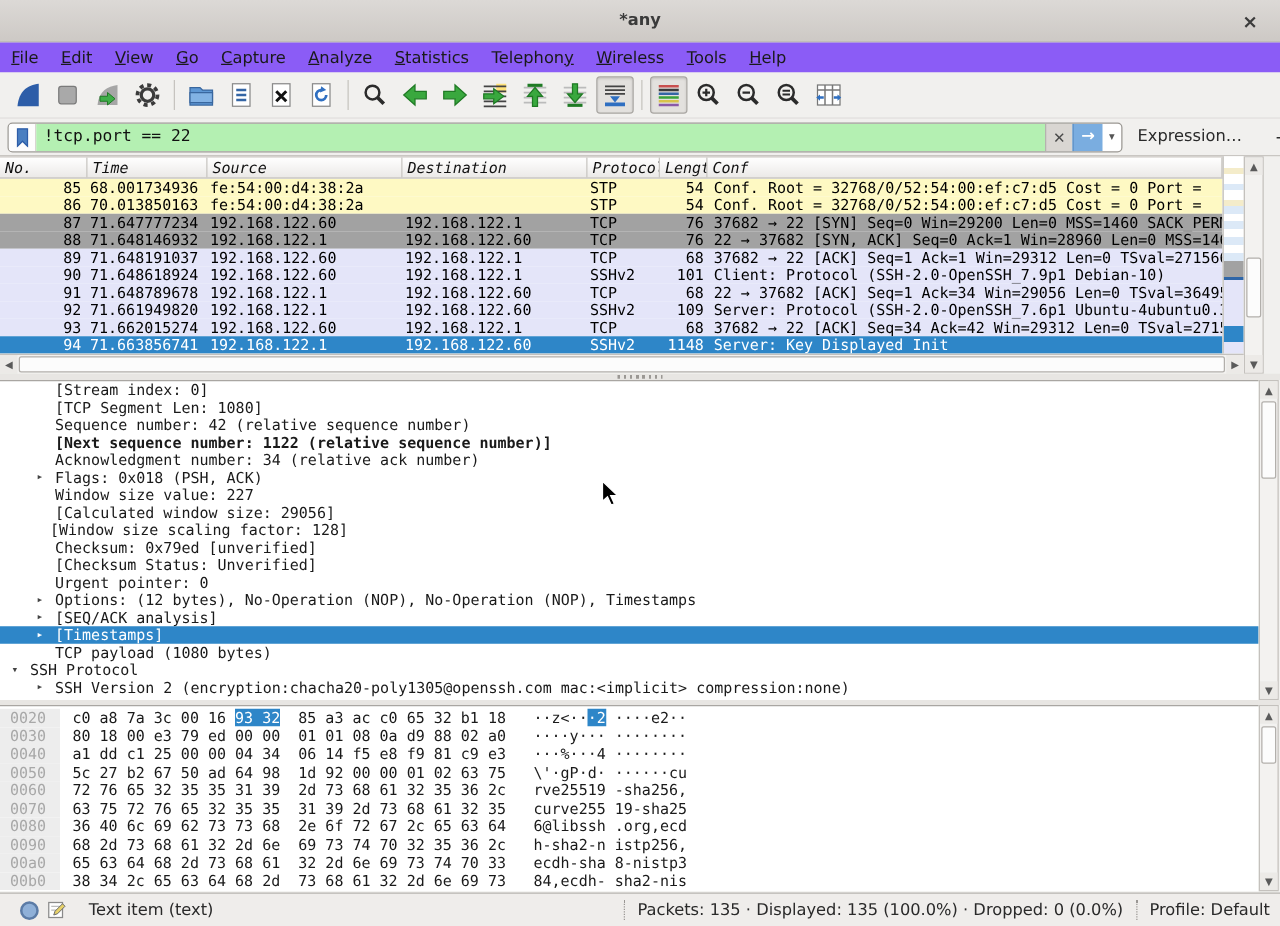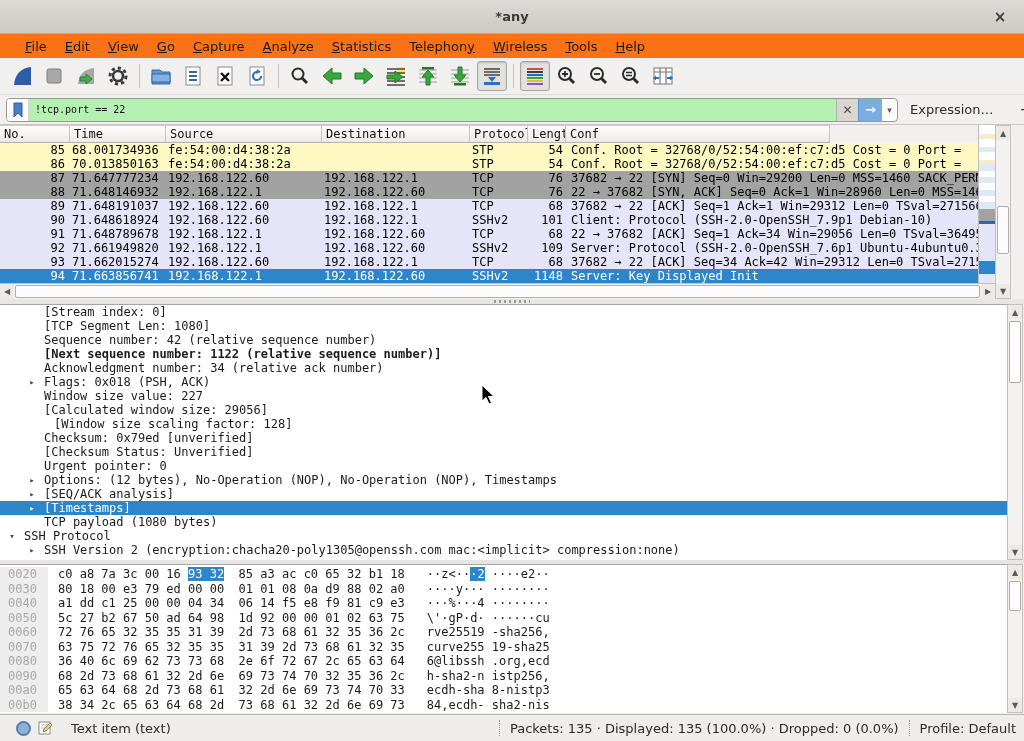--- a/index.html
+++ b/index.html
@@ -10,55 +10,55 @@
   
   .titlebar { position:absolute; top:0; left:0; right:0; height:34px;
     background:linear-gradient(#dcd9d6,#cdc9c5); border-bottom:1px solid #b3afab;
     display:flex; align-items:center; justify-content:center; }
   .titlebar .title { font-weight:bold; color:#3a3a3a; }
   .titlebar .close { position:absolute; right:14px; top:7px; width:20px; height:20px;
     display:flex; align-items:center; justify-content:center; color:#3c3c3c;
     font-size:15px; font-weight:bold; cursor:default; }
 
   
-  .menubar { position:absolute; top:34px; left:0; right:0; height:24px; background:#f97316;
-    display:flex; align-items:center; padding-left:16px; }
+  .menubar { position:absolute; top:34px; left:0; right:0; height:24px; background:#8b5cf6;
+    display:flex; align-items:center; padding-left:0; }
   .menu-item { padding:3px 9px; white-space:nowrap; }
   .menu-item u { text-decoration:underline; }
 
   
   .toolbar { position:absolute; top:58px; left:0; right:0; height:37px; background:#f1f0ee;
     display:flex; align-items:center; padding-left:6px; border-bottom:1px solid #dedcda; }
   .tb-btn { width:30px; height:30px; display:flex; align-items:center; justify-content:center;
     margin:0 1px; border:1px solid transparent; border-radius:3px; }
   .tb-btn.pressed { background:#e3e1de; border-color:#a8a5a1; box-shadow:inset 0 1px 2px rgba(0,0,0,.15); }
   .tb-sep { width:1px; height:24px; background:#c6c3bf; margin:0 5px; }
 
   
   .filterbar { position:absolute; top:95px; left:0; right:0; height:30px; background:#f1f0ee;
     display:flex; align-items:center; padding:0 6px; border-bottom:1px solid #c9c6c2; }
   .filter-box { flex:0 0 auto; width:892px; height:24px; border:1px solid #9a9792; border-radius:4px;
     background:#fff; display:flex; align-items:stretch; overflow:hidden; }
   .filter-bookmark { width:22px; display:flex; align-items:center; justify-content:center; background:#fdfdfd; border-right:1px solid #d8d5d1; }
   .filter-value { flex:1; background:#b4f0b2; display:flex; align-items:center; padding-left:6px;
-    font-size:10px; color:#111; }
+    font-size:13px; color:#111; }
   .filter-clear { width:22px; background:#d9d6d2; display:flex; align-items:center; justify-content:center;
     color:#4a4a4a; font-weight:bold; font-size:12px; border-left:1px solid #b5b2ae; }
   .filter-apply { width:24px; background:#7aade0; display:flex; align-items:center; justify-content:center;
     color:#fff; font-weight:bold; border-left:1px solid #5d8fc4; }
   .filter-caret { width:15px; display:flex; align-items:center; justify-content:center; color:#555; font-size:9px; }
   .filter-expr { margin-left:12px; color:#2a2a2a; }
   .filter-sep { width:1px; height:18px; background:#c6c3bf; margin:0 10px; }
   .filter-add { font-size:16px; color:#2a2a2a; padding:0 6px; }
 
   
   .mono { font-family:"DejaVu Sans Mono", monospace; }
-  .pl-header { position:absolute; top:125px; left:0; width:830px; height:18px;
+  .pl-header { position:absolute; top:125px; left:0; width:978px; height:18px;
     background:linear-gradient(#ffffff,#ebe9e7); border-bottom:1px solid #b5b2ae; border-top:1px solid #cfccc8;
-    display:flex; font-size:12px; color:#111; }
+    display:flex; font-size:12px; color:#111;font-style:italic; }
   .pl-header span { border-right:1px solid #c8c5c1; padding:1px 0 0 4px; overflow:hidden; white-space:nowrap; }
   .pl-rows { position:absolute; top:143px; left:0; width:978px; height:140px; background:#fff; overflow:hidden; }
   .pl-row { display:flex; height:14px; line-height:14px; font-size:12px; white-space:nowrap; }
   .pl-row span { overflow:hidden; }
   .c-no    { width:70px;  text-align:right; padding-right:5px; flex:none; }
   .c-time  { width:96px;  padding-left:2px; flex:none; }
   .c-src   { width:156px; padding-left:2px; flex:none; }
   .c-dst   { width:148px; padding-left:2px; flex:none; }
   .c-proto { width:58px;  padding-left:2px; flex:none; }
   .c-len   { width:38px;  text-align:right; padding-right:3px; flex:none; }
@@ -419,21 +419,21 @@
 
   <div class="details mono" id="details">
       <div class="d-line" style="padding-left: 44px;">[Stream index: 0]</div>
       <div class="d-line" style="padding-left: 44px;">[TCP Segment Len: 1080]</div>
       <div class="d-line" style="padding-left: 44px;">Sequence number: 42    (relative sequence number)</div>
       <div class="d-line" style="padding-left: 44px; font-weight: bold;">[Next sequence number: 1122    (relative sequence number)]</div>
       <div class="d-line" style="padding-left: 44px;">Acknowledgment number: 34    (relative ack number)</div>
       <div class="d-line" style="padding-left: 44px;"><span class="d-arrow" style="left: 26px;">▸</span>Flags: 0x018 (PSH, ACK)</div>
       <div class="d-line" style="padding-left: 44px;">Window size value: 227</div>
       <div class="d-line" style="padding-left: 44px;">[Calculated window size: 29056]</div>
-      <div class="d-line" style="padding-left: 54px;">[Window size scaling factor: 128]</div>
+      <div class="d-line" style="padding-left: 40px;">[Window size scaling factor: 128]</div>
       <div class="d-line" style="padding-left: 44px;">Checksum: 0x79ed [unverified]</div>
       <div class="d-line" style="padding-left: 44px;">[Checksum Status: Unverified]</div>
       <div class="d-line" style="padding-left: 44px;">Urgent pointer: 0</div>
       <div class="d-line" style="padding-left: 44px;"><span class="d-arrow" style="left: 26px;">▸</span>Options: (12 bytes), No-Operation (NOP), No-Operation (NOP), Timestamps</div>
       <div class="d-line" style="padding-left: 44px;"><span class="d-arrow" style="left: 26px;">▸</span>[SEQ/ACK analysis]</div>
       <div class="d-line sel" style="padding-left: 44px;"><span class="d-arrow" style="left: 26px;">▸</span>[Timestamps]</div>
       <div class="d-line" style="padding-left: 44px;">TCP payload (1080 bytes)</div>
       <div class="d-line" style="padding-left: 24px;"><span class="d-arrow" style="left: 6px;">▾</span>SSH Protocol</div>
       <div class="d-line" style="padding-left: 44px;"><span class="d-arrow" style="left: 26px;">▸</span>SSH Version 2 (encryption:chacha20-poly1305@openssh.com mac:&lt;implicit&gt; compression:none)</div>
     </div>

